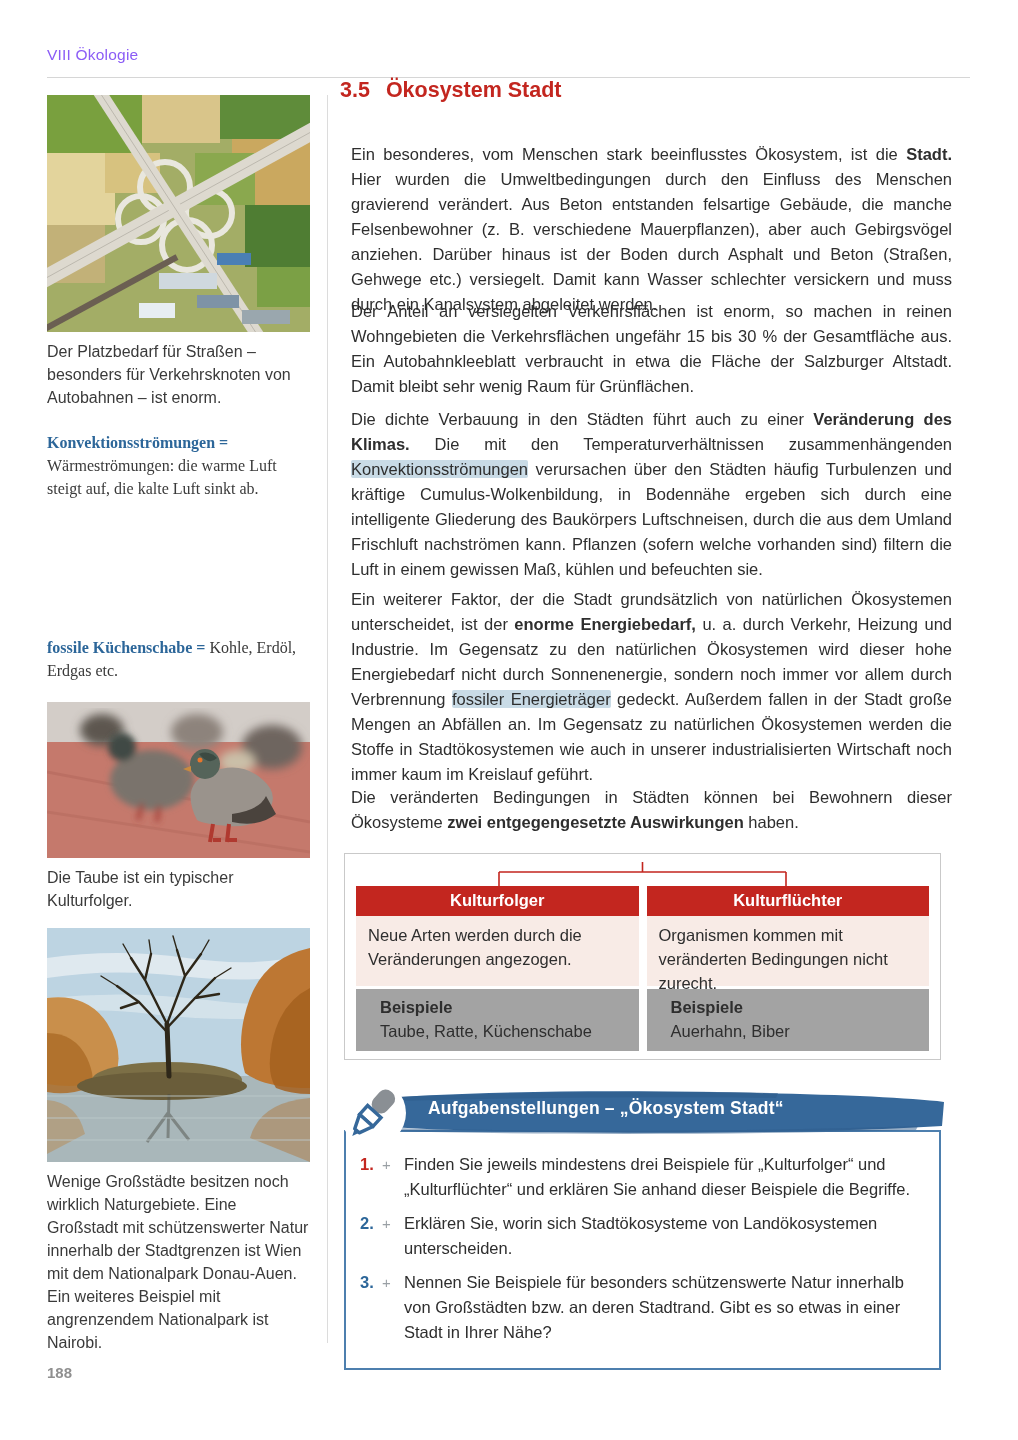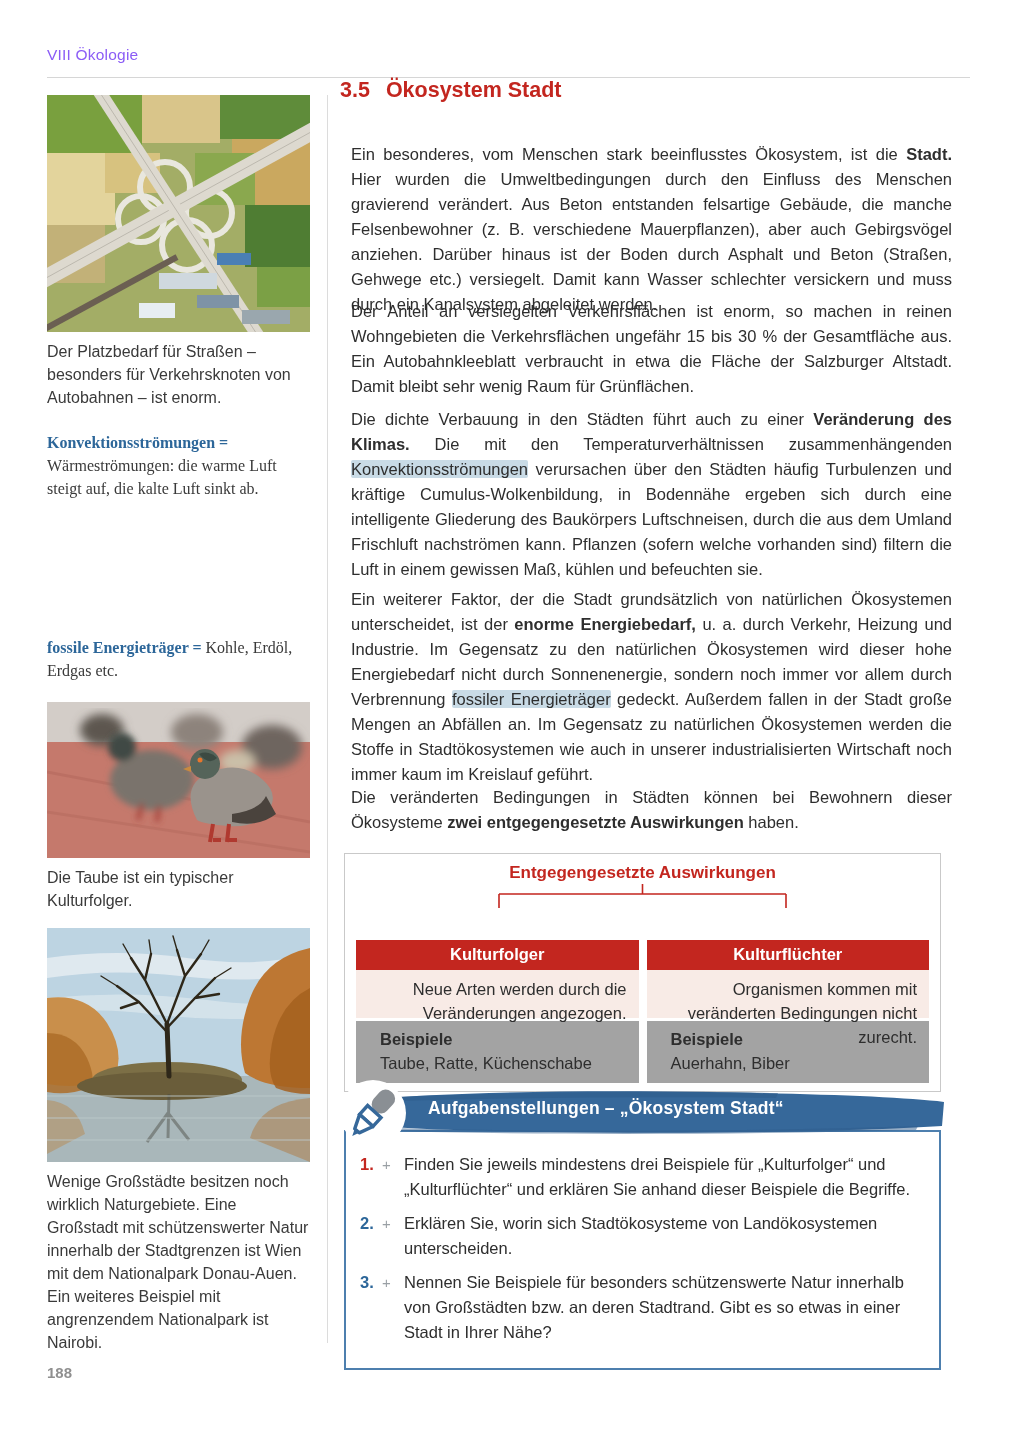--- a/index.html
+++ b/index.html
@@ -27,24 +27,24 @@
   .main-title { left: 340px; top: 78px; font-size: 21.5px; font-weight: bold; color: #c3261f; }
   .main-title .sec-num { margin-right: 16px; }
   .para { left: 340px; width: 601px; font-size: 16.5px; line-height: 25px; text-align: justify; color: #2e2e2e; margin-left: 11px; }
   .para .b { font-weight: bold; }
   .para .hl { background: #c9dbe6; border-radius: 2px; padding: 0 0; }
 
   
   .diagram { left: 344px; top: 853px; width: 597px; border: 1px solid #c9c9c9; background: #fff; padding: 8px 11px 8px 11px; }
   .diagram-title { text-align: center; font-size: 17px; font-weight: bold; color: #c3261f; line-height: 22px; }
   .connector { display: block; width: 100%; height: 24px; }
-  .dg-cols { display: flex; gap: 8px; margin-top: 32px; }
+  .dg-cols { display: flex; gap: 8px; }
   .dg-col { flex: 1; }
   .dg-header { background: #c3261f; color: #fff; font-weight: bold; font-size: 16.5px; text-align: center; padding: 5px 0 6px; }
-  .dg-body { background: #f8ebe6; padding: 7px 12px; font-size: 16.5px; line-height: 24px; height: 48px; text-align: right; }
+  .dg-body { background: #f8ebe6; padding: 7px 12px; font-size: 16.5px; line-height: 24px; height: 70px; }
   .dg-examples { background: #a3a3a3; margin-top: 3px; padding: 6px 24px 8px; font-size: 16.5px; line-height: 24px; }
   .dg-ex-label { font-weight: bold; }
 
   
   .task-box { left: 344px; top: 1130px; width: 597px; min-height: 198px; border: 2px solid #4d7fae; background: #fff; padding: 20px 18px 14px 14px; }
   .task-row { display: grid; grid-template-columns: 22px 22px 1fr; margin-bottom: 9px; }
   .task-num { font-weight: bold; font-size: 16.5px; line-height: 25px; }
   .task-plus { color: #9aa0a5; font-size: 15px; line-height: 25px; }
   .task-text { font-size: 16.5px; line-height: 25px; color: #2e2e2e; }
 
@@ -95,21 +95,21 @@
       <rect x="195" y="215" width="48" height="14" fill="#9aa7ae"></rect>
     </svg>
   </figure>
   <figcaption class="abs sb-caption" style="top:340px;">Der Platzbedarf für Straßen – besonders für Verkehrsknoten von Autobahnen – ist enorm.</figcaption>
 
   <p class="abs sb-def" style="top:431px;">
     <span class="sb-term" style="color: rgb(44, 102, 153);">Konvektionsströmungen =</span><span> Wärmeströmungen: die warme Luft steigt auf, die kalte Luft sinkt ab.</span>
   </p>
 
   <p class="abs sb-def" style="top:636px;">
-    <span class="sb-term" style="color: rgb(44, 102, 153);">fossile Energieträger =</span><span> Kohle, Erdöl, Erdgas etc.</span>
+    <span class="sb-term" style="color: rgb(44, 102, 153);">fossile Küchenschabe =</span><span> Kohle, Erdöl, Erdgas etc.</span>
   </p>
 
   <figure class="abs photo" style="top:702px;height:156px;">
     <svg viewBox="0 0 263 156" width="263" height="156">
       <defs>
         <filter id="blur1">
             <feGaussianBlur stdDeviation="3"></feGaussianBlur>
           </filter>
         <filter id="blur2">
             <feGaussianBlur stdDeviation="5"></feGaussianBlur>
@@ -199,21 +199,20 @@
 
   <p class="abs para" style="top:587px;">
     <span>Ein weiterer Faktor, der die Stadt grundsätzlich von natürlichen Ökosystemen unterscheidet, ist der </span><span class="b">enorme Energiebedarf,</span><span> u. a. durch Verkehr, Heizung und Industrie. Im Gegensatz zu den natürlichen Ökosystemen wird dieser hohe Energiebedarf nicht durch Sonnenenergie, sondern noch immer vor allem durch Verbrennung </span><span class="hl">fossiler Energieträger</span><span> gedeckt. Außerdem fallen in der Stadt große Mengen an Abfällen an. Im Gegensatz zu natürlichen Ökosystemen werden die Stoffe in Stadtökosystemen wie auch in unserer industrialisierten Wirtschaft noch immer kaum im Kreislauf geführt.</span>
   </p>
 
   <p class="abs para" style="top:785px;">
     <span>Die veränderten Bedingungen in Städten können bei Bewohnern dieser Ökosysteme </span><span class="b">zwei entgegengesetzte Auswirkungen</span><span> haben.</span>
   </p>
 
   <section class="abs diagram">
-    <div class="diagram-title">Entgegengesetzte Auswirkungen</div>
     <svg class="connector" viewBox="0 0 573 24" preserveAspectRatio="none">
       <path d="M286.5,0 V10 M143,10 H430 M143,10 V24 M430,10 V24" stroke="#c3261f" stroke-width="1.6" fill="none"></path>
     </svg>
     <div class="dg-cols">
       <div class="dg-col">
         <div class="dg-header">Kulturfolger</div>
         <div class="dg-body">Neue Arten werden durch die Veränderungen angezogen.</div>
         <div class="dg-examples">
           <div class="dg-ex-label">Beispiele</div>
           <div>Taube, Ratte, Küchenschabe</div>

